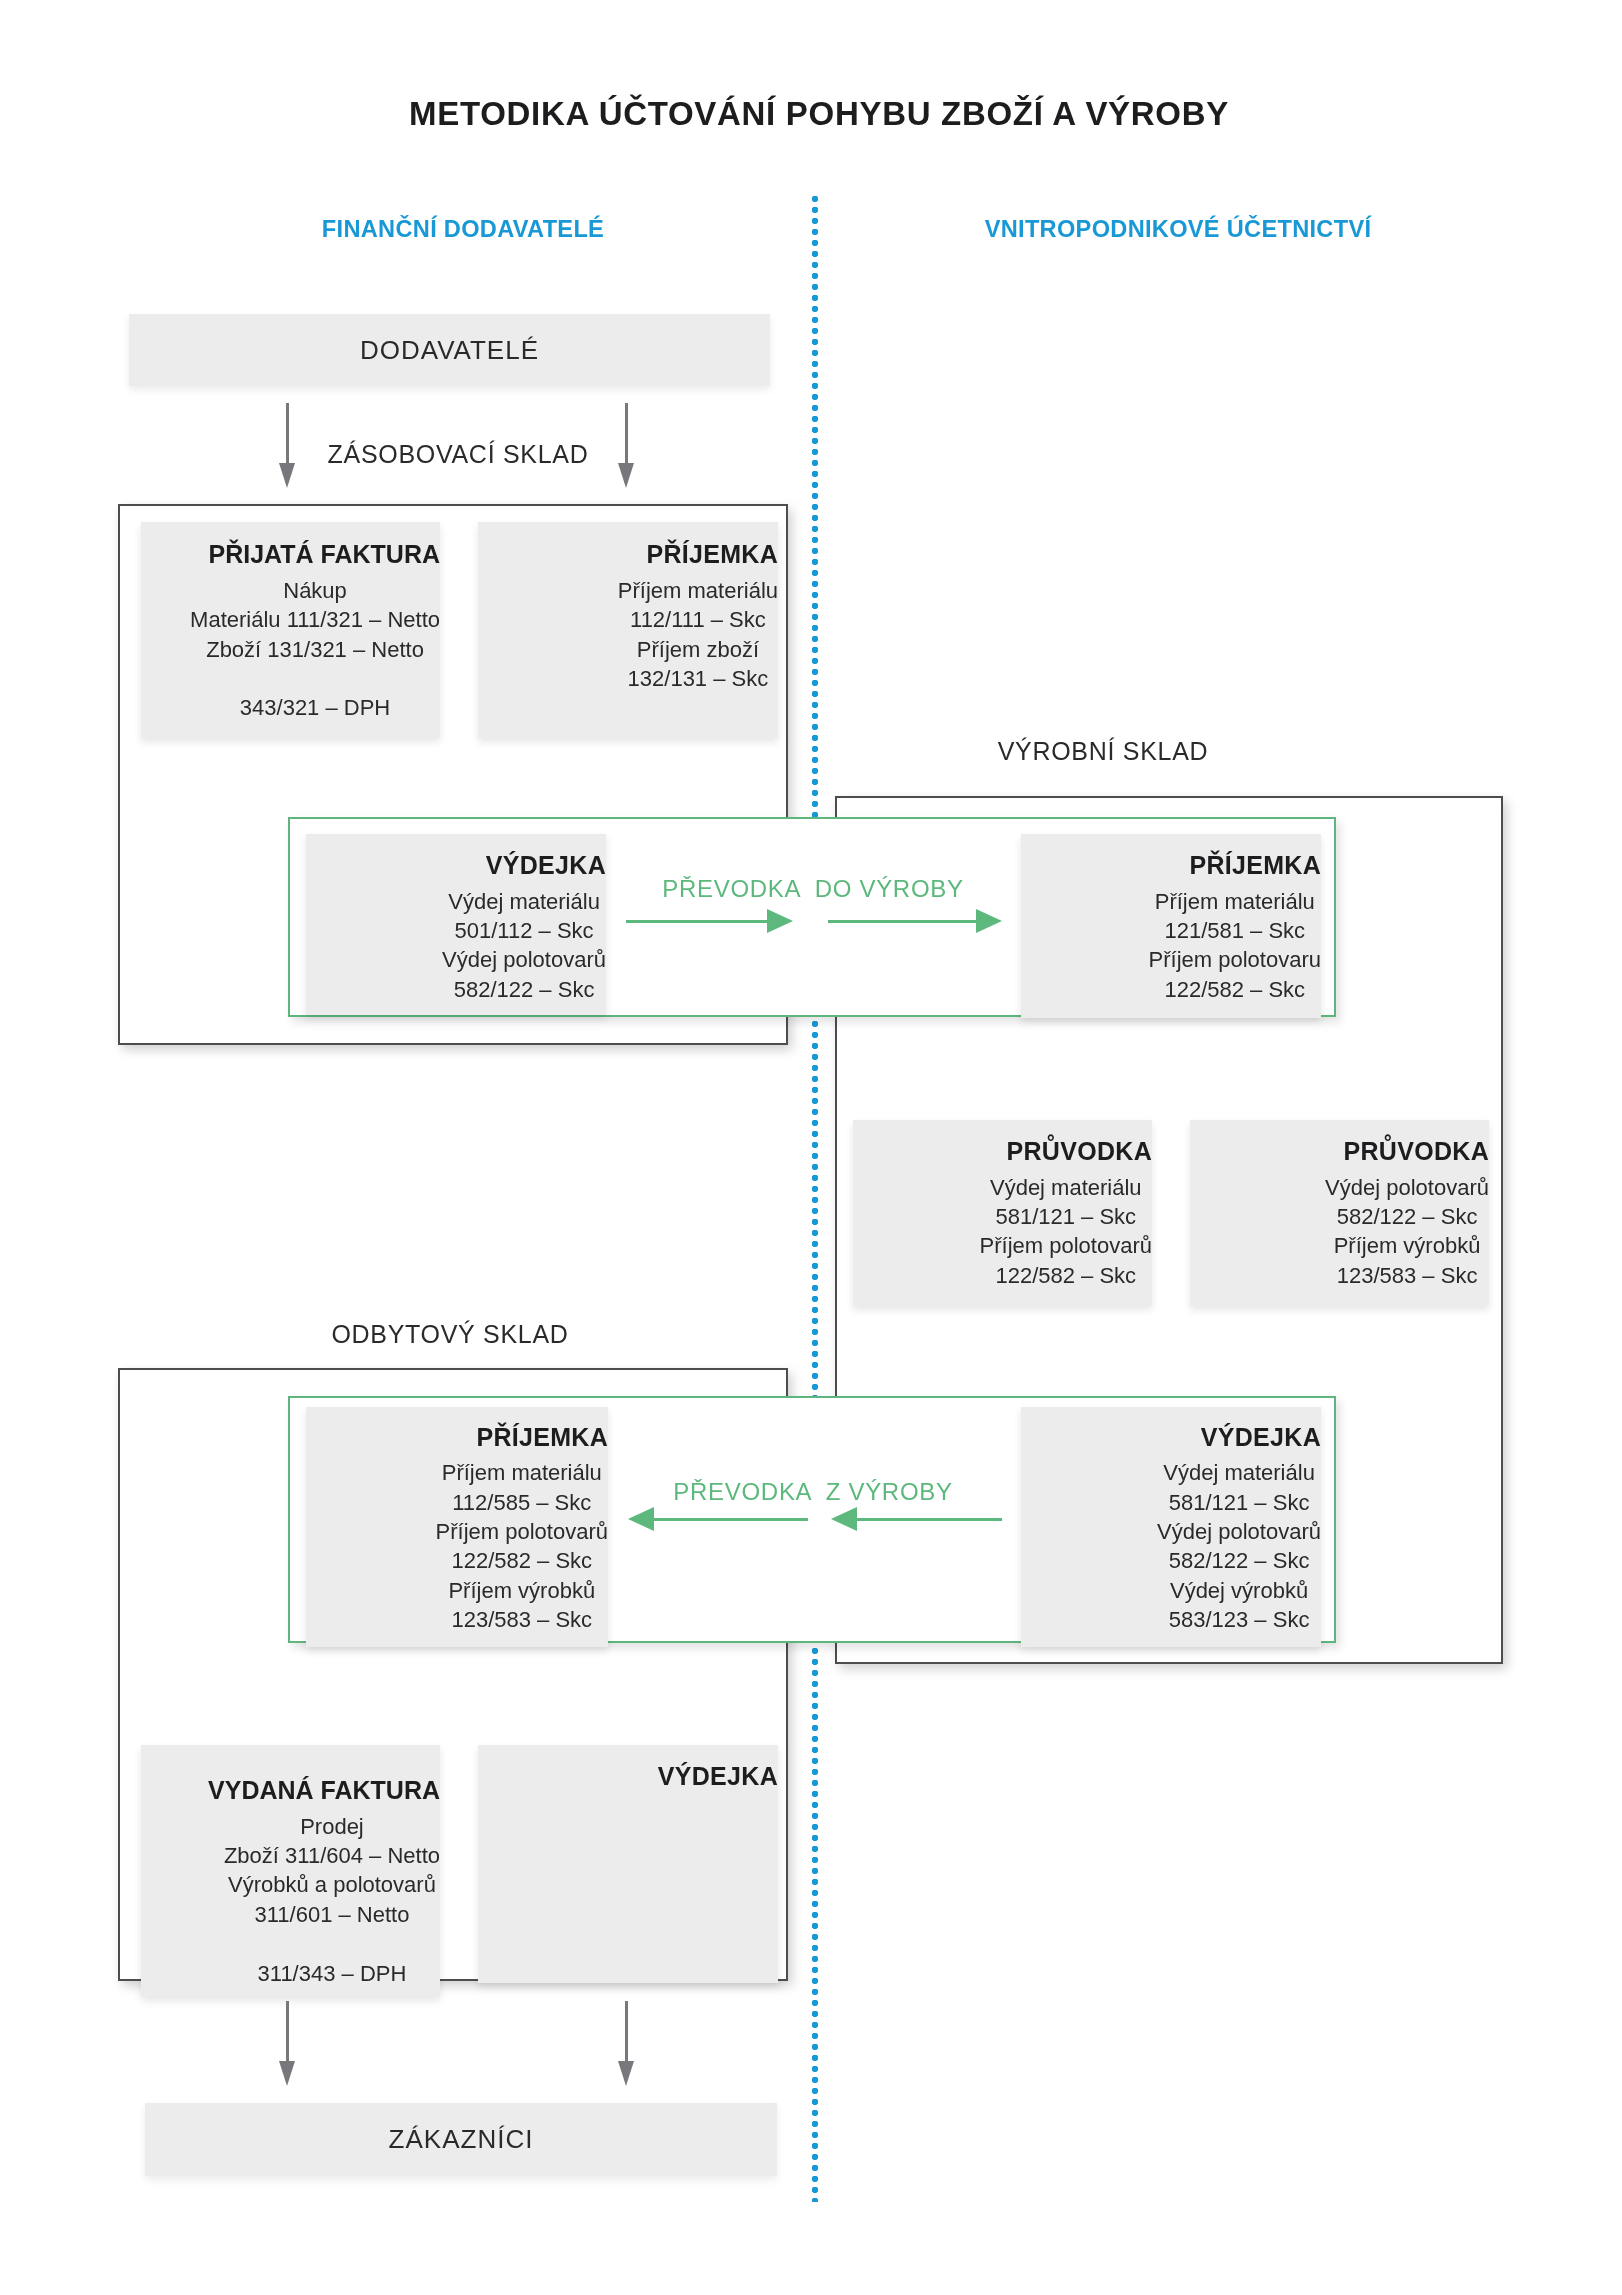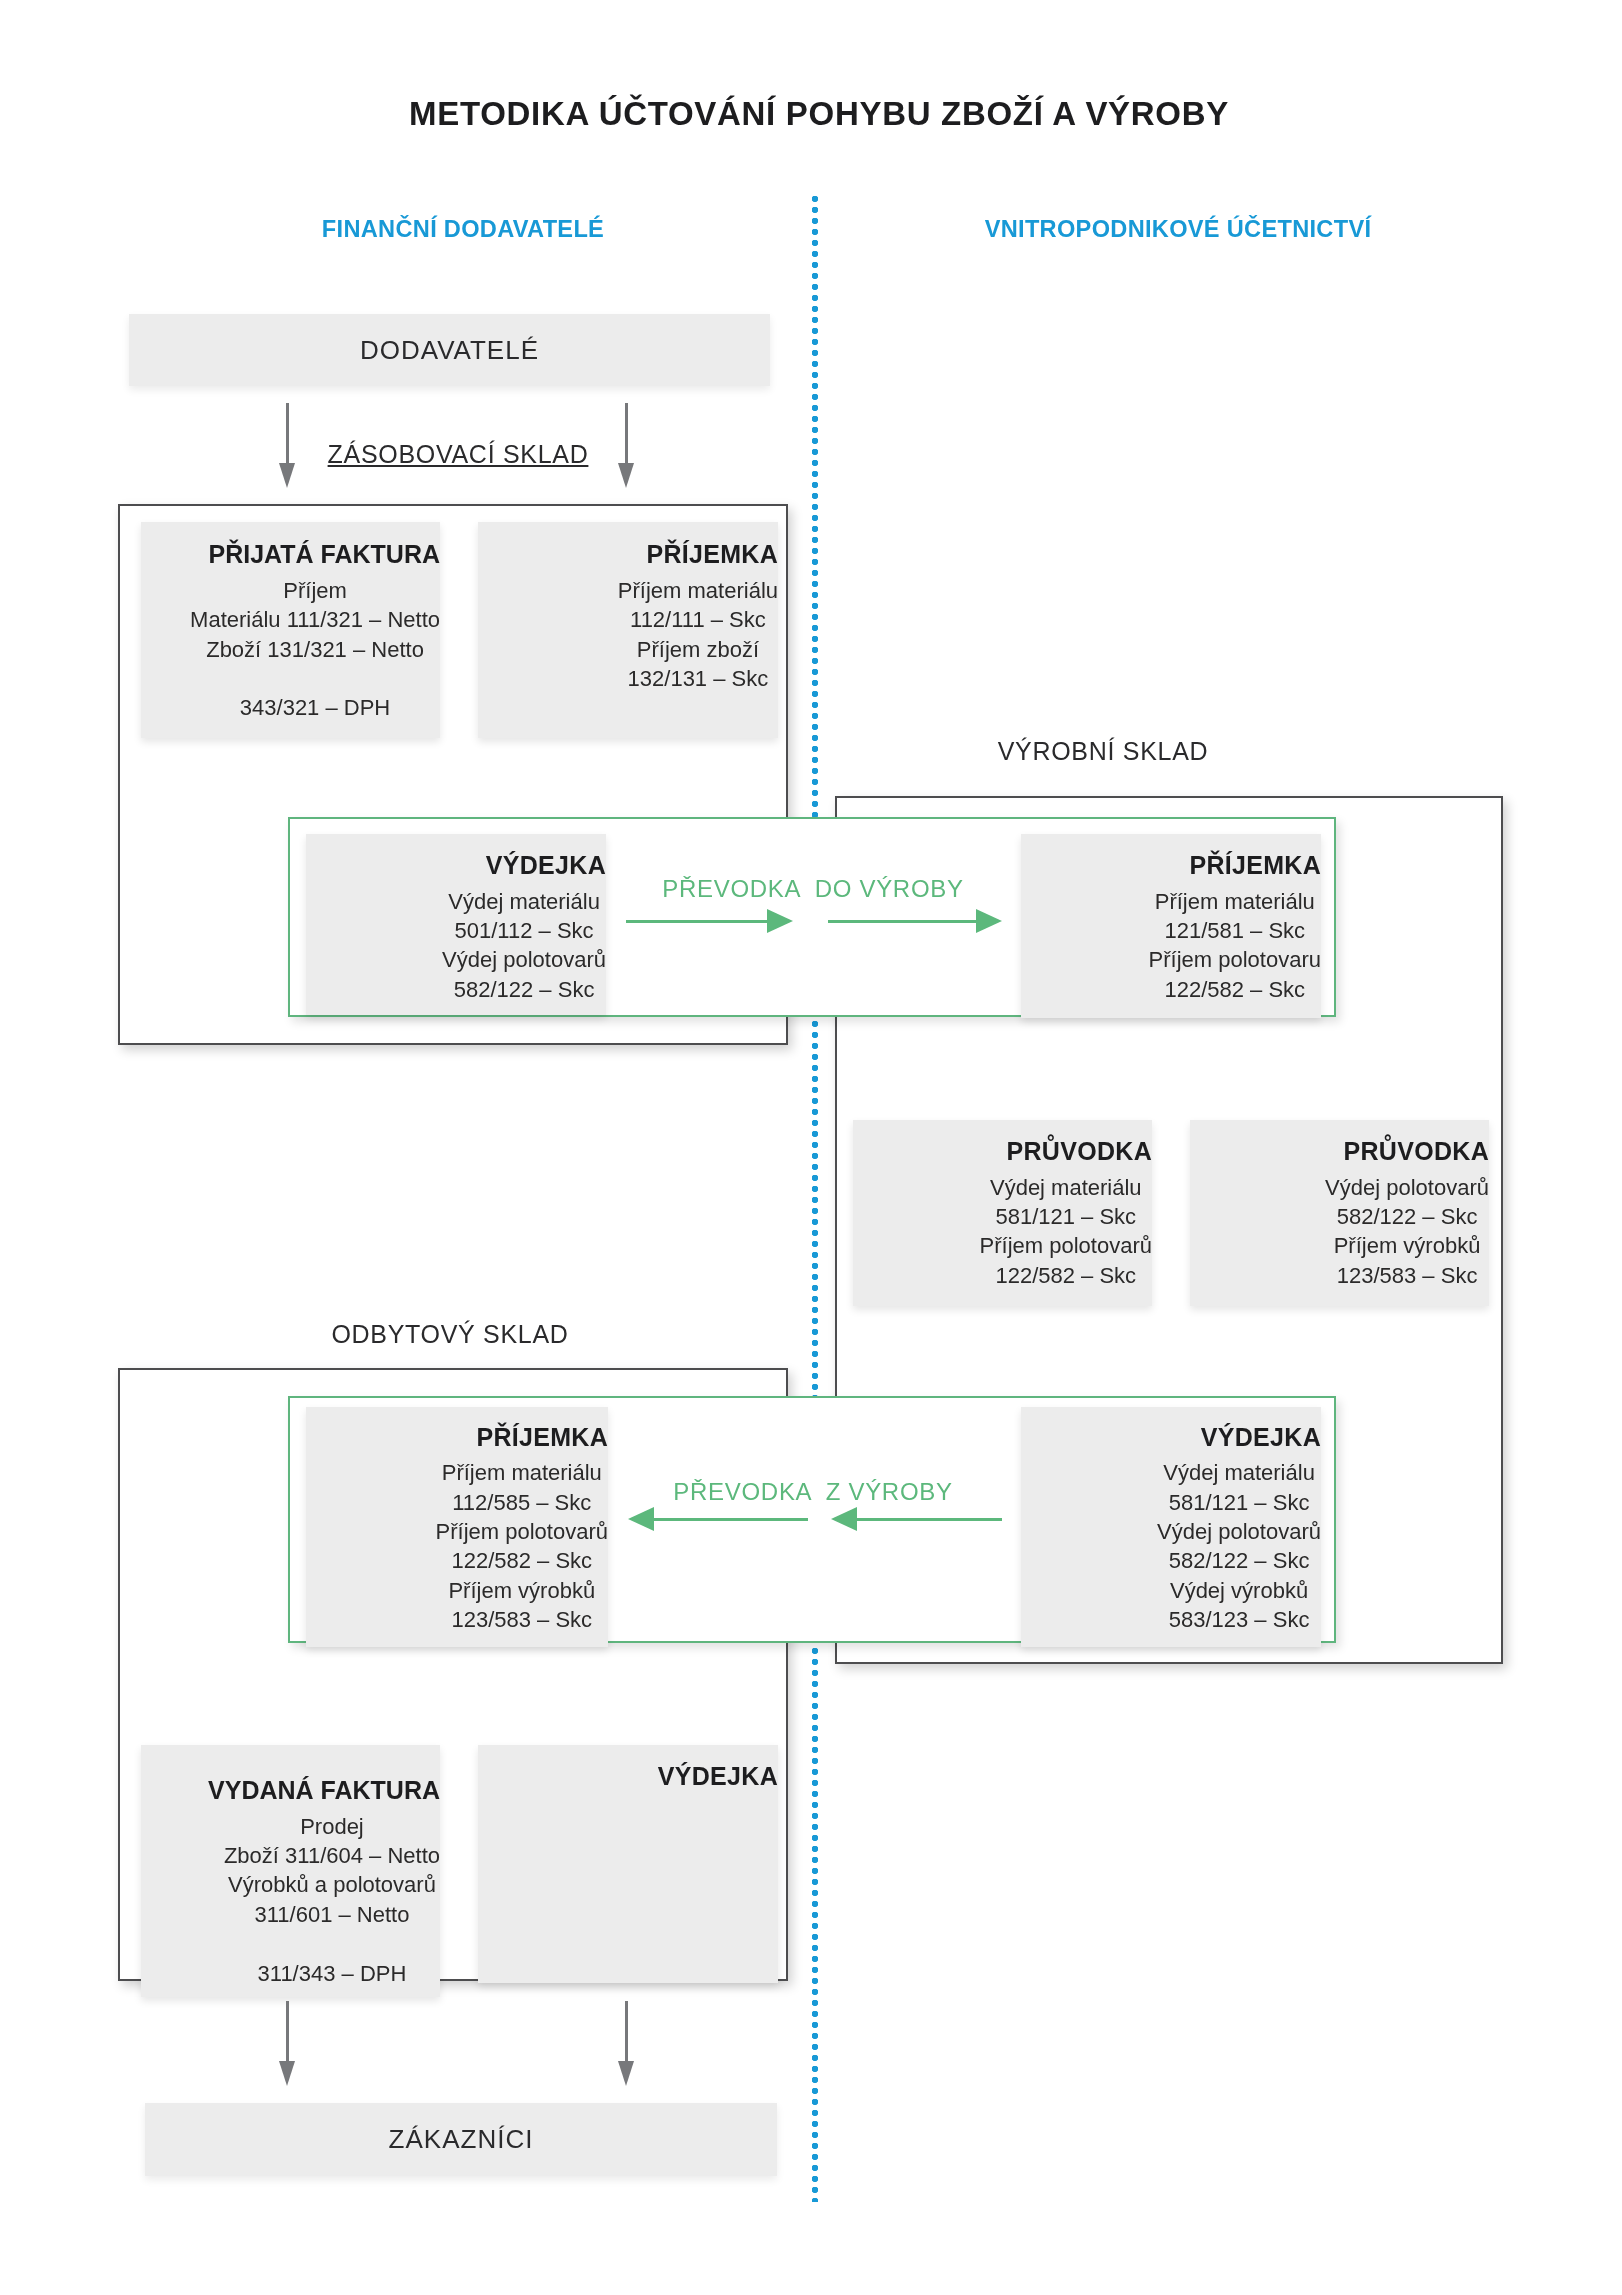--- a/index.html
+++ b/index.html
@@ -106,21 +106,21 @@
   .varrow .shaft{position:absolute;left:7.2px;top:0;width:2.6px;height:60px;background:#77787b;}
   .varrow::after{
     content:"";position:absolute;top:60px;left:0;width:0;height:0;
     border-top:25px solid #77787b;border-left:8.5px solid transparent;border-right:8.5px solid transparent;
   }
   .varrow.t1{left:279px;top:403px;height:85px;}
   .varrow.t2{left:618px;top:403px;height:85px;}
   .varrow.d1{left:279px;top:2001px;height:85px;}
   .varrow.d2{left:618px;top:2001px;height:85px;}
 
-  .zone-zasobovaci{left:458px;top:440px;text-decoration:underline;}
+  .zone-zasobovaci{left:458px;top:440px;}
   .zone-vyrobni{left:1103px;top:737px;}
   .zone-odbytovy{left:430px;top:1320px;margin-left:20px;}
 </style>
 </head>
 <body>
 
 <div class="page">
 
   <div class="abs ctr main-title">METODIKA ÚČTOVÁNÍ POHYBU ZBOŽÍ A VÝROBY</div>
   <div class="abs ctr col-header left">FINANČNÍ DODAVATELÉ</div>
@@ -142,21 +142,21 @@
   <div class="abs varrow t2">
       <span class="shaft"></span>
     </div>
   <div class="abs ctr zone-label zone-zasobovaci">ZÁSOBOVACÍ SKLAD</div>
   <div class="abs ctr zone-label zone-vyrobni">VÝROBNÍ SKLAD</div>
   <div class="abs ctr zone-label zone-odbytovy">ODBYTOVÝ SKLAD</div>
 
   <div class="abs card c-prijata">
     <div class="card-title">PŘIJATÁ FAKTURA</div>
     <div class="lines">
-        <div class="line">Příjem</div>
+        <div class="line">Nákup</div>
         <div class="line">Materiálu 111/321 – Netto</div>
         <div class="line">Zboží 131/321 – Netto</div>
         <div class="line">&nbsp;</div>
         <div class="line">343/321 – DPH</div>
       </div>
   </div>
   <div class="abs card c-prijemka1">
     <div class="card-title">PŘÍJEMKA</div>
     <div class="lines">
         <div class="line">Příjem materiálu</div>

